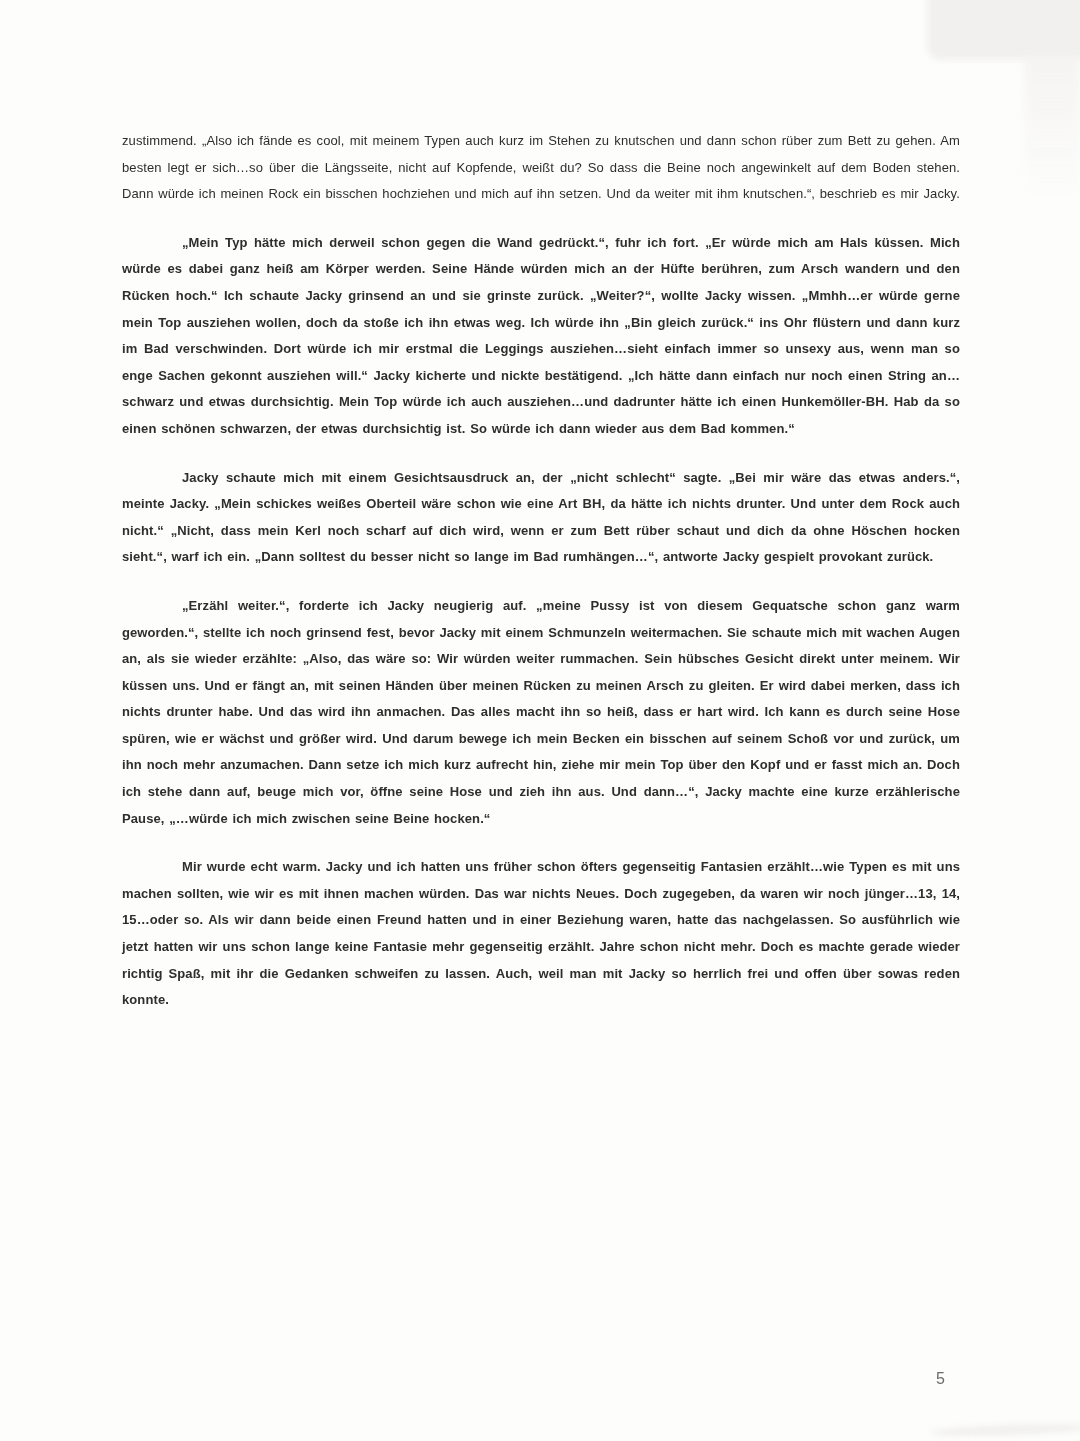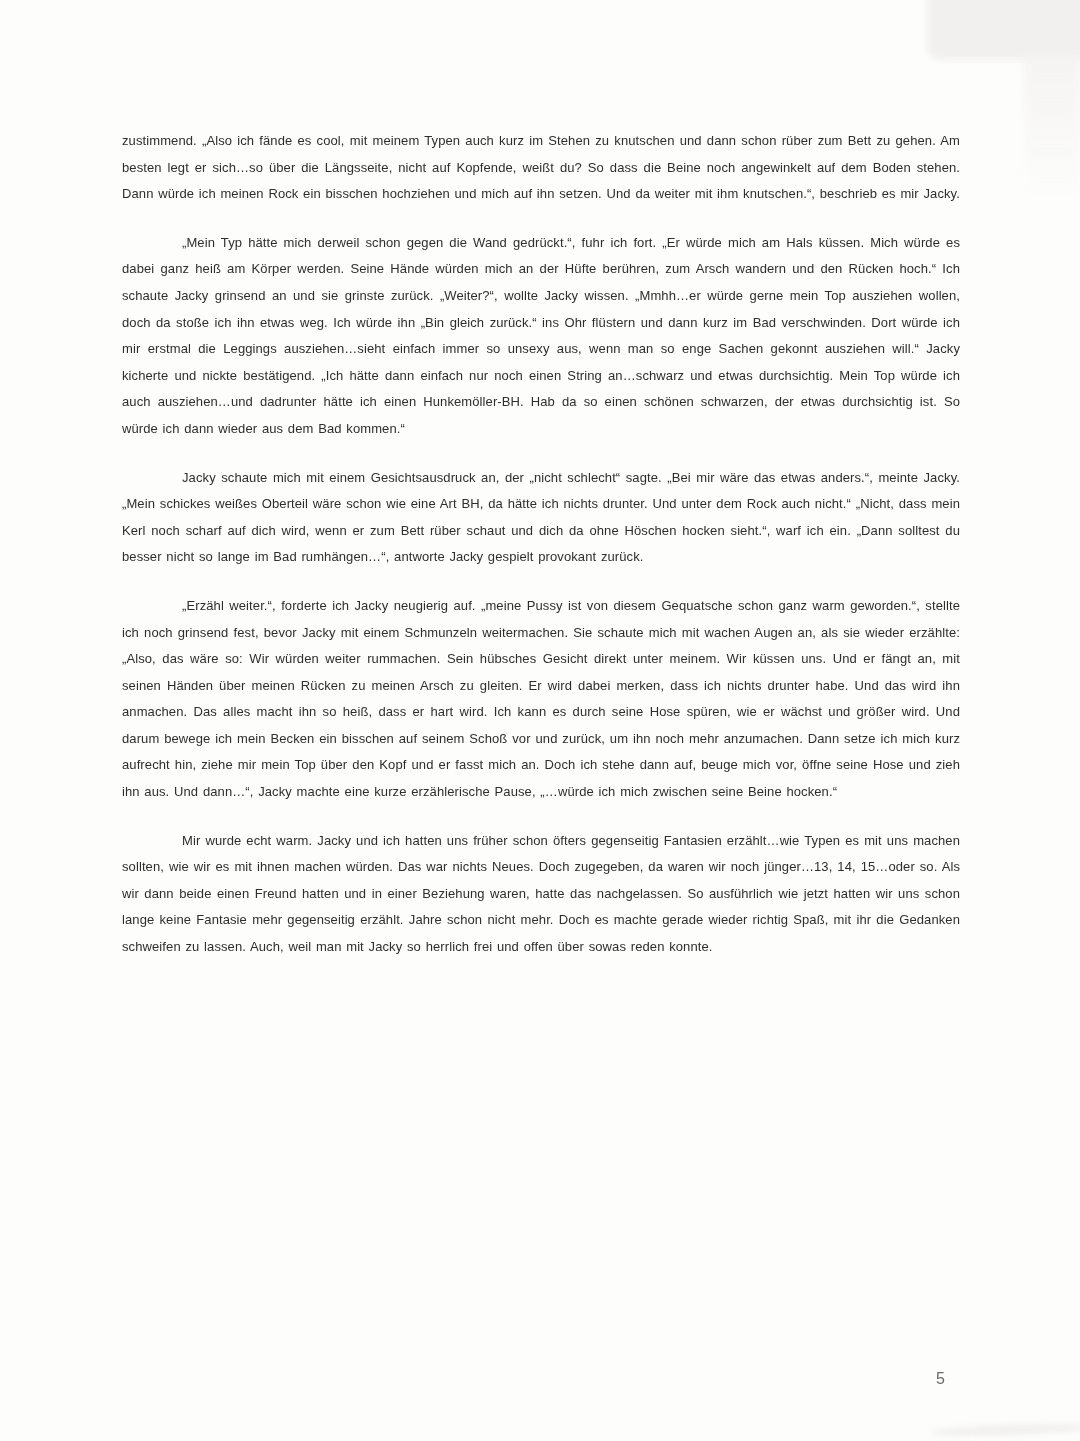--- a/index.html
+++ b/index.html
@@ -58,20 +58,21 @@
     
     filter: blur(0.35px);
     letter-spacing: 0.1px;
     word-spacing: 1px;
   }
   .para {
     margin: 0 0 22px 0;
   }
   .para.indent {
     text-indent: 60px;
+    font-weight: bold;
   }
   .page-number {
     position: absolute;
     left: 936px;
     top: 1370px;
     font-size: 16px;
     color: #6b6b6b;
     filter: blur(0.3px);
   }
 </style>

